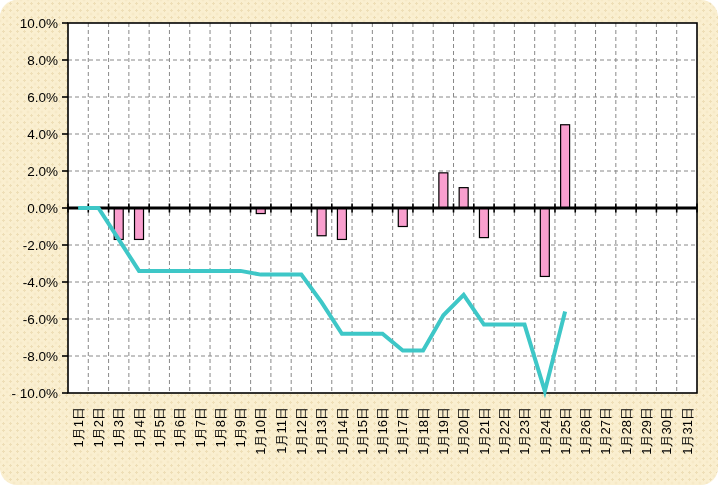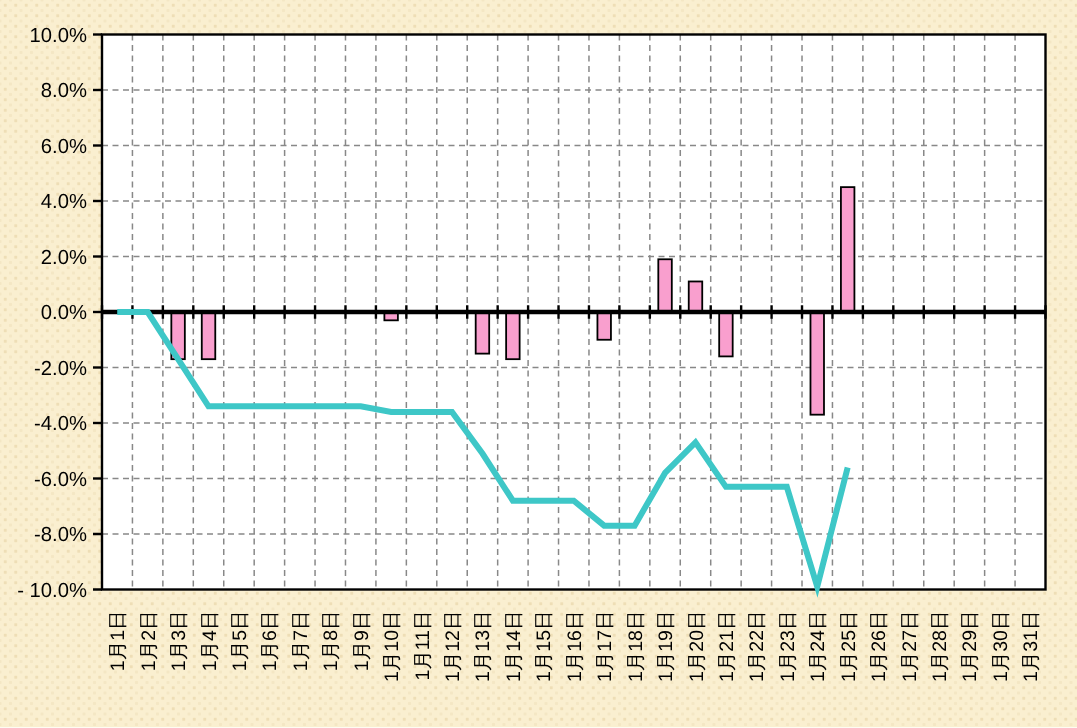--- a/index.html
+++ b/index.html
@@ -10,20 +10,21 @@
   }
   .page {
     position: relative;
     width: 718px; height: 485px;
     background-color: #FAEFD0;
     background-image:
       radial-gradient(circle, #EEDEB6 1px, transparent 1.3px),
       radial-gradient(circle, #F4E7C4 1px, transparent 1.3px);
     background-size: 7px 7px, 7px 7px;
     background-position: 0 0, 3.5px 3.5px;
+    border-radius: 17px;
   }
   figure.chart { margin: 0; width: 718px; height: 485px; }
   svg { display: block; }
   svg text { font-family: "Liberation Sans", sans-serif; fill: #000000; }
 </style>
 </head>
 <body>
 
 <div class="page">
   <figure class="chart">

